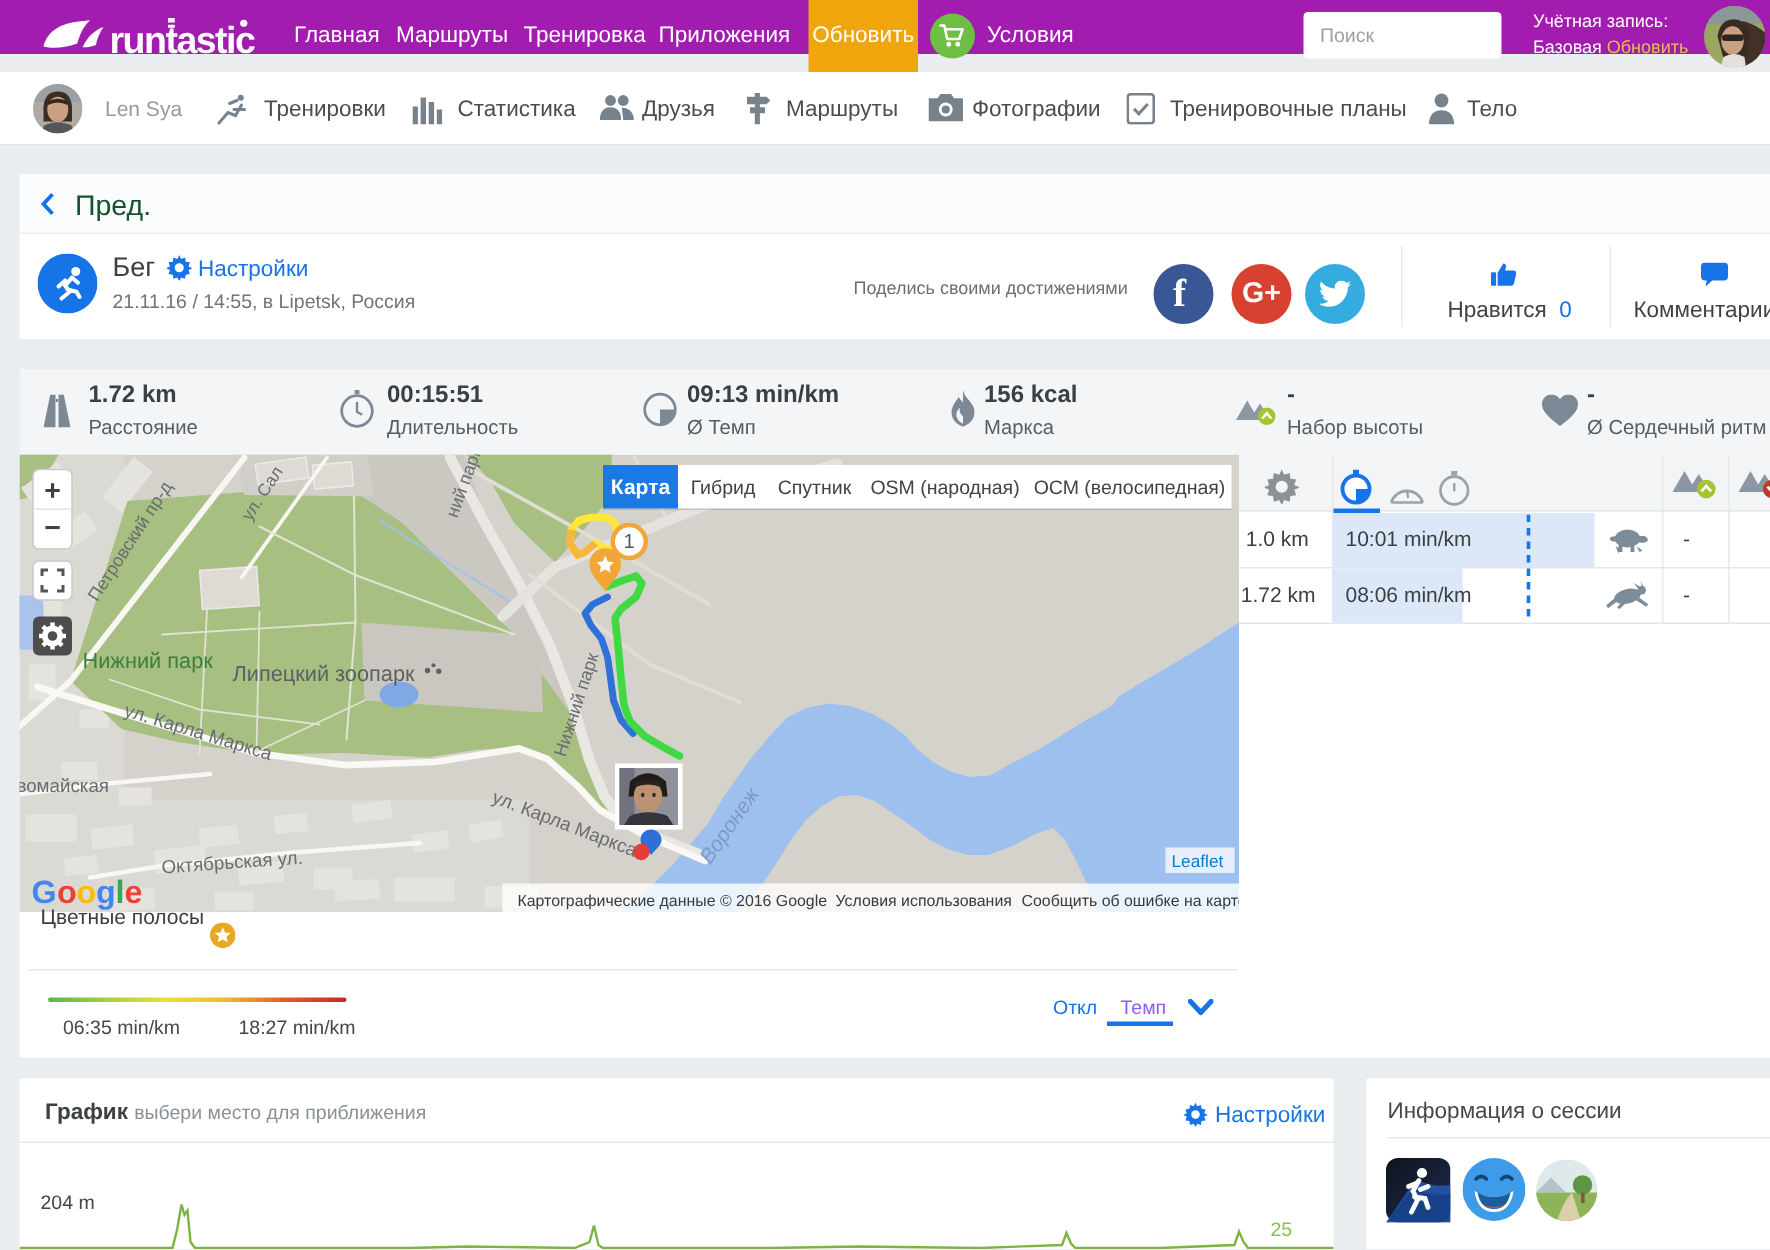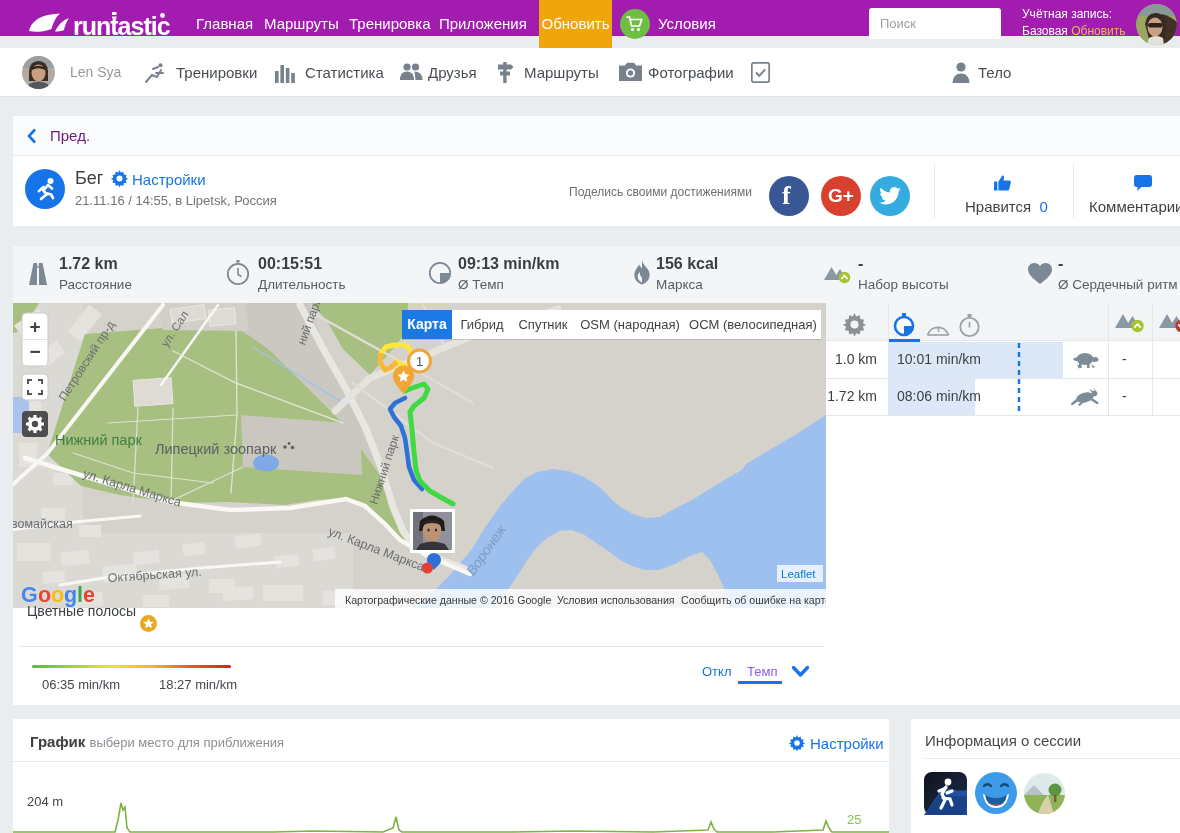--- a/index.html
+++ b/index.html
@@ -125,28 +125,29 @@
   </svg>
   <svg style="left:951px" width="20" height="21" viewBox="0 0 20 21" fill="#78828c">
     <circle cx="10" cy="5" r="4.6"></circle>
         <path d="M1.5,21 Q2,11.5 10,11.5 Q18,11.5 18.5,21 Z"></path>
   </svg>
   <div class="nitem" style="left:176px">Тренировки</div>
   <div class="nitem" style="left:305px">Статистика</div>
   <div class="nitem" style="left:428px">Друзья</div>
   <div class="nitem" style="left:524px">Маршруты</div>
   <div class="nitem" style="left:648px">Фотографии</div>
+  <div class="nitem" style="left:780px">Тренировочные планы</div>
   <div class="nitem" style="left:978px">Тело</div>
 </div>
 
 <div id="predbar">
   <svg style="position:absolute;left:14px;top:12px" width="10" height="16" viewBox="0 0 10 16">
         <polyline points="8,1.5 2,8 8,14.5" fill="none" stroke="#1674e8" stroke-width="2.6"></polyline>
       </svg>
-  <div style="position:absolute;left:37px;top:11px;font-size:15px;color:#701a75">Пред.</div>
+  <div style="position:absolute;left:37px;top:11px;font-size:19px;color:#14532d">Пред.</div>
 </div>
 
 <div id="hdr">
   <svg style="position:absolute;left:12px;top:13px" width="40" height="40" viewBox="0 0 40 40">
     <circle cx="20" cy="20" r="20" fill="#1674e8"></circle>
     <g stroke="#fff" stroke-width="2.7" stroke-linecap="round" fill="none">
       <path d="M23,16 L18.5,21.5 L21.5,25.5 L16,30"></path>
       <path d="M14,22 L18.5,18"></path>
       <path d="M20,24 L26,25.5 L28,29"></path>
       <path d="M23.5,16.5 L27,19.5"></path>
@@ -411,21 +412,21 @@
   <div class="tline" style="left:875px;top:0;width:1px;height:112px"></div>
   <div class="tline" style="left:1095px;top:0;width:1px;height:112px"></div>
   <div class="tline" style="left:1139px;top:0;width:1px;height:112px"></div>
   <div style="position:absolute;left:875px;top:39px;width:175px;height:36px;background:#dce8f7"></div>
   <div style="position:absolute;left:875px;top:76px;width:87px;height:36px;background:#dce8f7"></div>
   <div style="position:absolute;left:813px;top:75px;width:361px;height:1px;background:#e4e7e9"></div>
   <div style="position:absolute;left:813px;top:112px;width:361px;height:1px;background:#e4e7e9"></div>
   <svg style="position:absolute;left:1004px;top:40px" width="4" height="72">
         <line x1="2" y1="0" x2="2" y2="72" stroke="#1674e8" stroke-width="2.4" stroke-dasharray="5,4"></line>
       </svg>
-  <div style="position:absolute;left:813px;top:48px;width:51px;text-align:right;font-size:14px;color:#3c4043">1.0 km</div>
+  <div style="position:absolute;left:813px;top:48px;width:51px;text-align:center;font-size:14px;color:#3c4043">1.0 km</div>
   <div style="position:absolute;left:813px;top:85px;width:51px;text-align:right;font-size:14px;color:#3c4043">1.72 km</div>
   <div style="position:absolute;left:884px;top:48px;font-size:14px;color:#3c4043">10:01 min/km</div>
   <div style="position:absolute;left:884px;top:85px;font-size:14px;color:#3c4043">08:06 min/km</div>
   <div style="position:absolute;left:1109px;top:48px;font-size:14px;color:#3c4043">-</div>
   <div style="position:absolute;left:1109px;top:85px;font-size:14px;color:#3c4043">-</div>
   <svg style="position:absolute;left:830px;top:10px" width="23" height="23" viewBox="0 0 17 17" fill="#8a9298">
     <path d="M8.5,0 l1.2,2.6 2.7,-0.9 0.4,2.8 2.8,0.4 -0.9,2.7 2.6,1.2 -2.6,1.2 0.9,2.7 -2.8,0.4 -0.4,2.8 -2.7,-0.9 -1.2,2.6 -1.2,-2.6 -2.7,0.9 -0.4,-2.8 -2.8,-0.4 0.9,-2.7 -2.6,-1.2 2.6,-1.2 -0.9,-2.7 2.8,-0.4 0.4,-2.8 2.7,0.9 z"></path>
     <circle cx="8.5" cy="8.5" r="3" fill="#f3f4f5"></circle>
   </svg>
   <svg style="position:absolute;left:880px;top:10px" width="22" height="24" viewBox="0 0 22 24">

